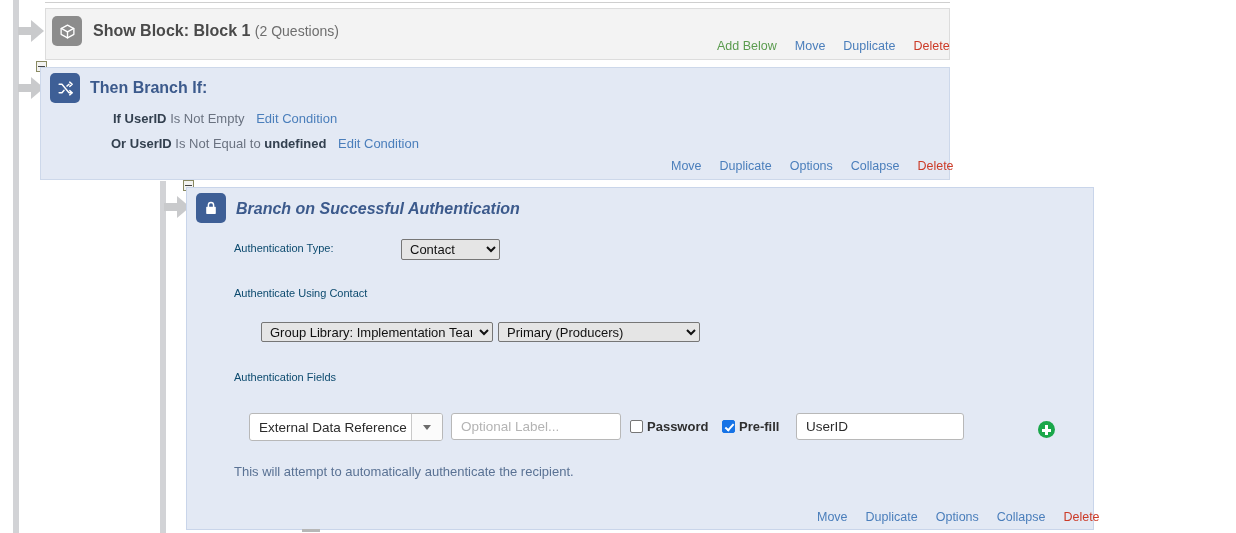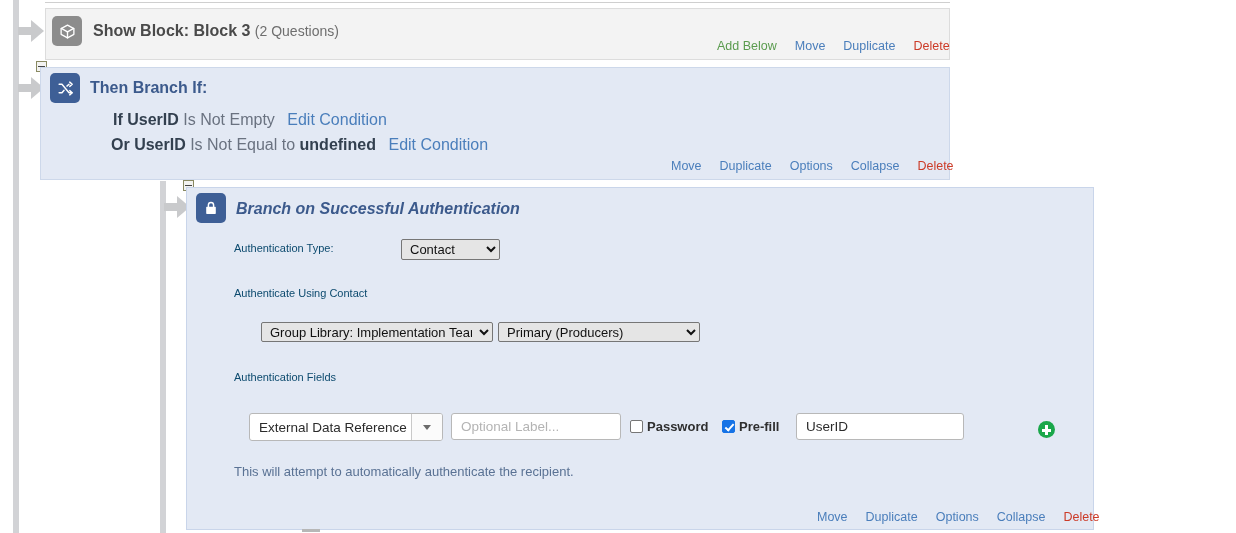--- a/index.html
+++ b/index.html
@@ -122,21 +122,21 @@
     font-size: 15px;
     font-weight: bold;
     color: #3c5a8c;
     white-space: nowrap;
     font-style: italic;
   }
 
   
   .cond {
     position: absolute;
-    font-size: 16px;
+    font-size: 13px;
     color: #555c66;
     white-space: nowrap;
   }
   .cond .kw { font-weight: bold; color: #33404f; }
   .cond .op { color: #6a7280; }
   .cond .lnk {
     color: #4a7ebb;
     cursor: pointer;
     margin-left: 8px;
   }
@@ -316,21 +316,21 @@
   <div class="icon-sq gray" style="left:52px; top:16px;">
     <svg width="17" height="17" viewBox="0 0 24 24" fill="none" stroke="#ffffff" stroke-width="1.9" stroke-linecap="round" stroke-linejoin="round">
       <path d="M21 16V8l-9-5-9 5v8l9 5 9-5z"></path>
       <path d="M3.3 7.6L12 12.5l8.7-4.9"></path>
       <path d="M12 12.5V21"></path>
     </svg>
   </div>
 
   <div class="hdr-block" style="left:93px; top:22px;">
     <span>Show Block:</span>
-    <span>Block 3</span>
+    <span>Block 1</span>
     <span class="qcount">(2 Questions)</span>
   </div>
 
   <div class="actions" style="left:717px; top:39px;">
     <span class="a-green">Add Below</span>
     <span class="a-blue">Move</span>
     <span class="a-blue">Duplicate</span>
     <span class="a-red">Delete</span>
   </div>
 

